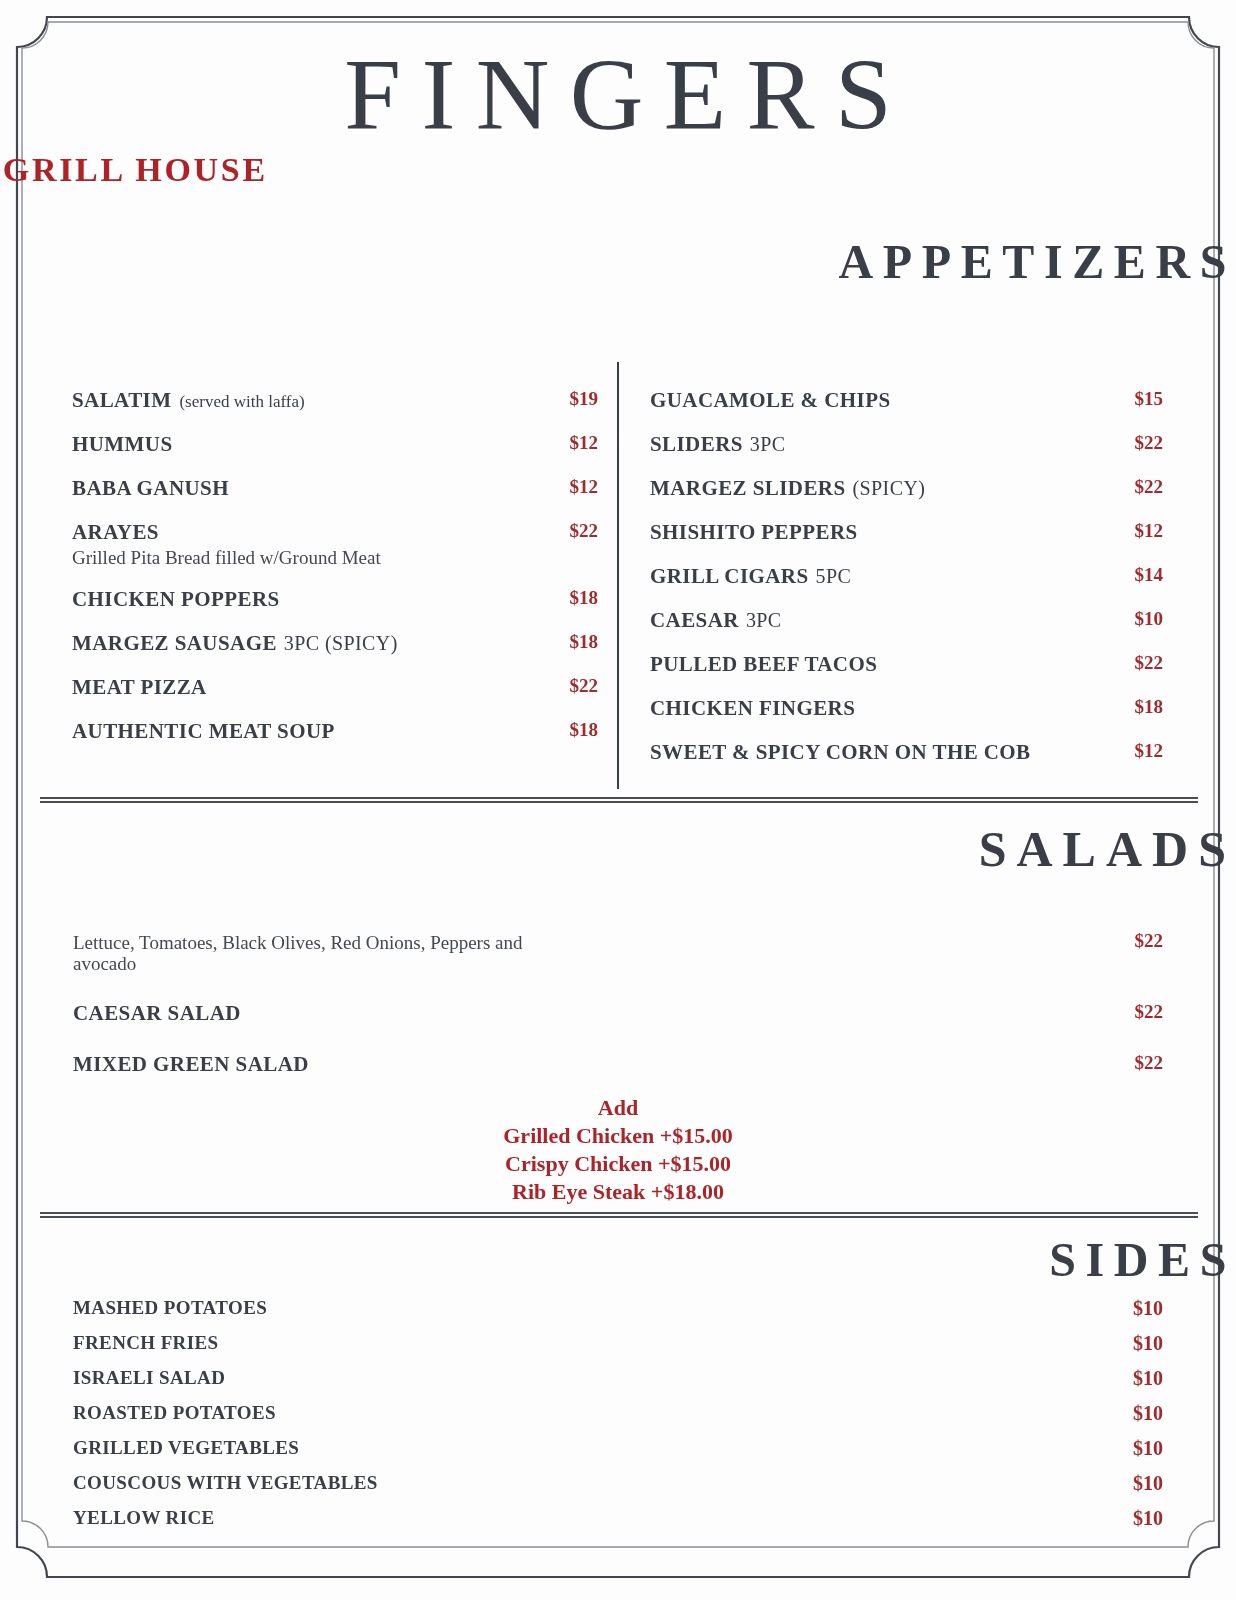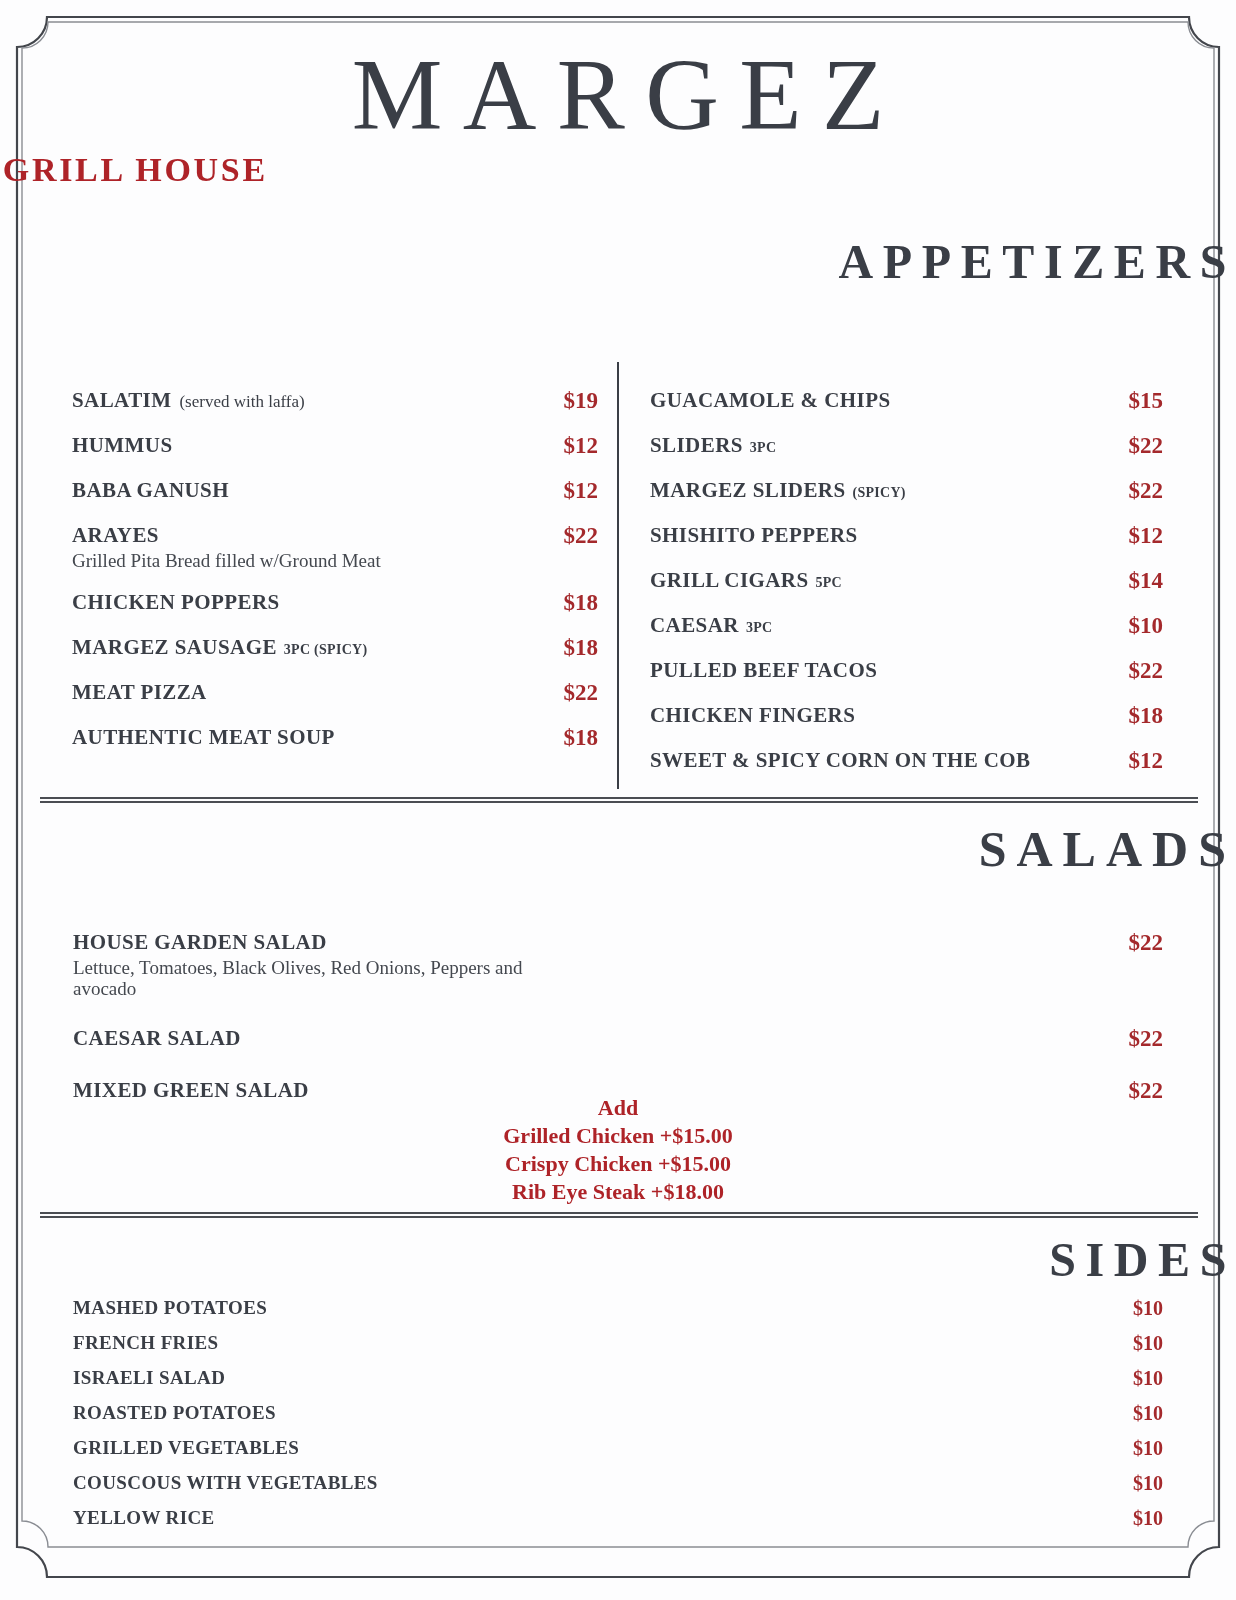--- a/index.html
+++ b/index.html
@@ -41,23 +41,23 @@
 
   .apps{position:absolute;top:388px;left:72px;width:1091px;display:grid;grid-template-columns:526px 52px 513px;}
   .col{display:flex;flex-direction:column;}
   .divider-v{position:absolute;left:617px;top:362px;width:2px;height:427px;background:var(--ink);}
 
   .menu-item{display:flex;justify-content:space-between;align-items:flex-start;margin-bottom:19px;}
   .item-head{flex:1;min-width:0;}
   .name-row{display:flex;align-items:baseline;flex-wrap:nowrap;}
   .item-name{font-size:21px;font-weight:700;letter-spacing:0.02em;color:var(--ink);white-space:nowrap;}
   .item-note{font-size:17px;font-weight:400;margin-left:8px;color:var(--ink);white-space:nowrap;}
-  .item-tag{font-size:14px;font-weight:700;margin-left:7px;letter-spacing:0.02em;color:var(--ink);white-space:nowrap;}
+  .item-tag{font-size:20px;font-weight:400;margin-left:7px;letter-spacing:0.02em;color:var(--ink);white-space:nowrap;}
   .item-desc{font-size:19px;font-weight:400;color:var(--ink-soft);line-height:1.12;margin-top:2px;}
-  .price{font-size:23px;font-weight:700;color:var(--price-red);white-space:nowrap;margin-left:12px;}
+  .price{font-size:19px;font-weight:700;color:var(--price-red);white-space:nowrap;margin-left:12px;}
 
   .rule{position:absolute;left:40px;width:1158px;height:2px;
         border-top:2px solid var(--rule);border-bottom:2px solid var(--rule);}
   .rule-1{top:797px;}
   .rule-2{top:1212px;}
 
   .salads-list{position:absolute;top:930px;left:73px;width:1090px;}
   .salads-list .menu-item{margin-bottom:26px;}
   .salads-list .item-desc{max-width:490px;}
 
@@ -74,21 +74,21 @@
 </head>
 <body>
 
 <div class="page">
 
   <svg class="frame-svg" width="1236" height="1600" viewBox="0 0 1236 1600" aria-hidden="true">
     <path class="frame-outer" d="M 47 17 H 1189 A 30 30 0 0 0 1219 47 V 1547 A 30 30 0 0 0 1189 1577 H 47 A 30 30 0 0 0 17 1547 V 47 A 30 30 0 0 0 47 17 Z"></path>
     <path class="frame-inner" d="M 48 22 H 1188 A 26 26 0 0 0 1214 48 V 1521 A 26 26 0 0 0 1188 1547 H 48 A 26 26 0 0 0 22 1521 V 48 A 26 26 0 0 0 48 22 Z"></path>
   </svg>
 
-  <div class="brand">MARGEZ</div>
+  <div class="brand">FINGERS</div>
   <div class="brand-sub">GRILL HOUSE</div>
 
   <div class="sec-title title-appetizers">APPETIZERS</div>
 
   <div class="apps">
     <div class="col">
 
         <div class="menu-item">
           <div class="item-head">
             <div class="name-row">
@@ -288,24 +288,20 @@
   <div class="divider-v"></div>
 
   <div class="rule rule-1"></div>
 
   <div class="sec-title title-salads">SALADS</div>
 
   <div class="salads-list">
 
       <div class="menu-item">
         <div class="item-head">
-          <div class="name-row">
-            <span class="item-name">HOUSE GARDEN SALAD</span>
-
-          </div>
           <div class="item-desc">Lettuce, Tomatoes, Black Olives, Red Onions, Peppers and avocado</div>
         </div>
         <span class="price">$22</span>
       </div>
 
       <div class="menu-item">
         <div class="item-head">
           <div class="name-row">
             <span class="item-name">CAESAR SALAD</span>
 

